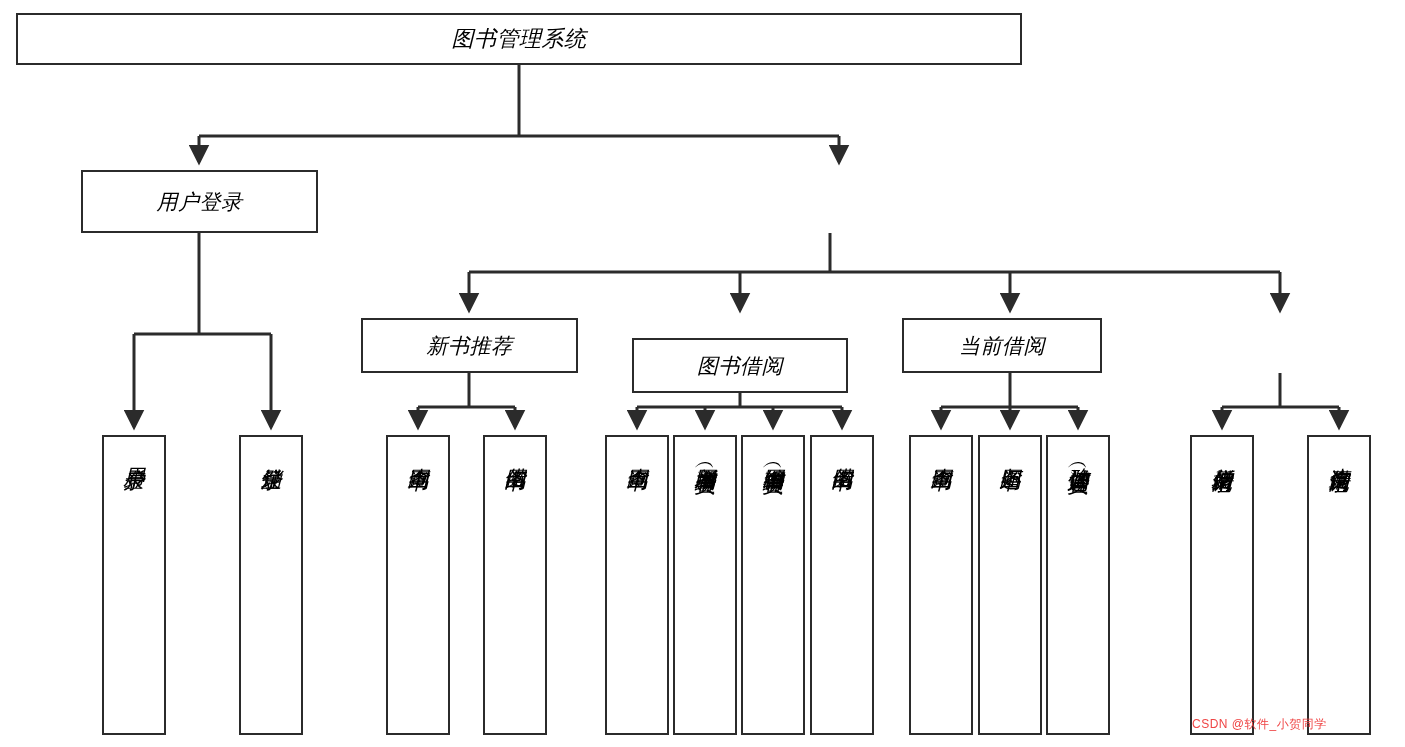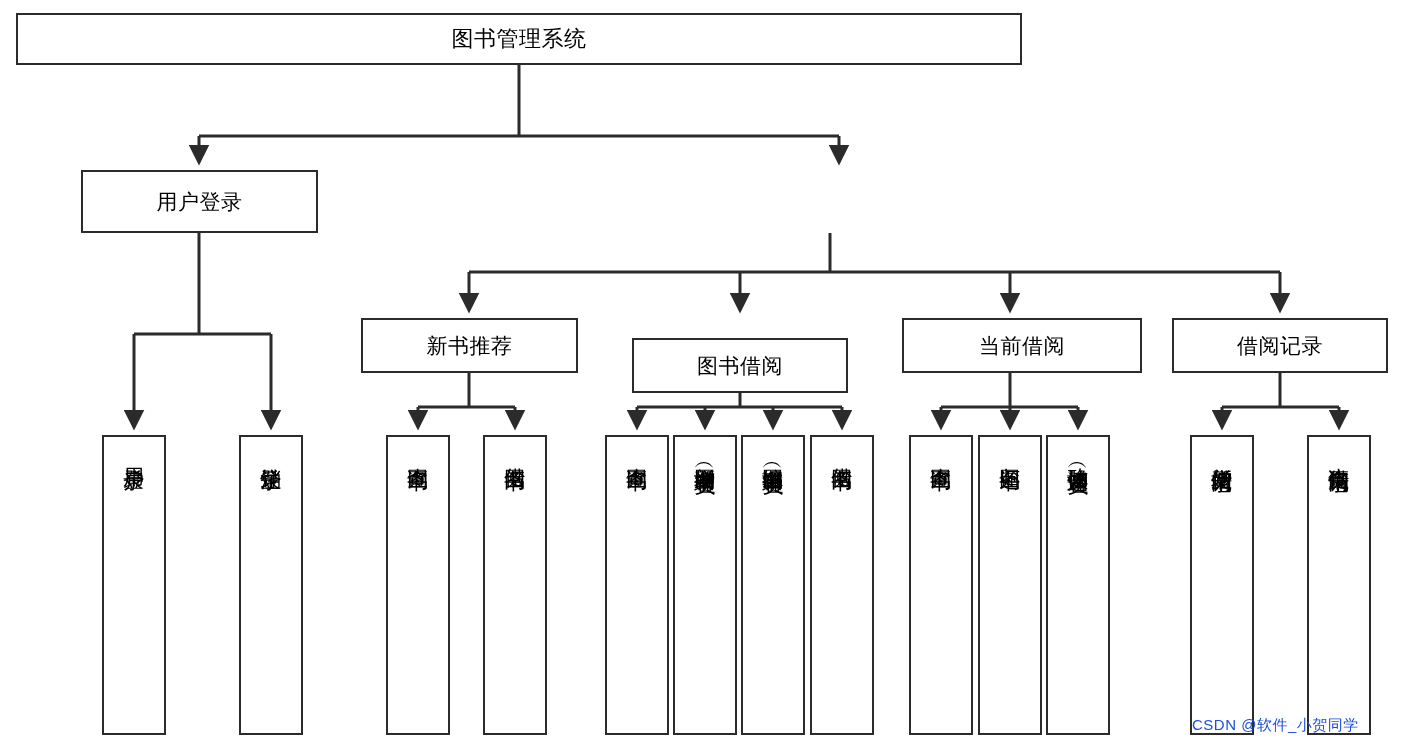--- a/index.html
+++ b/index.html
@@ -28,20 +28,21 @@
   }
   .node {
     position: absolute;
     box-sizing: border-box;
     border: 2.5px solid #2b2b2b;
     background: #ffffff;
     display: flex;
     align-items: center;
     justify-content: center;
     text-align: center;
+    font-style: italic;
   }
   .node .lbl {
     display: block;
     line-height: 1.1;
     letter-spacing: 0.5px;
   }
   
   .h-node .lbl {
     font-size: 21px;
     white-space: nowrap;
@@ -55,22 +56,22 @@
   .v-node .lbl {
     writing-mode: vertical-rl;
     text-orientation: upright;
     font-size: 21px;
     line-height: 1.12;
     letter-spacing: 1px;
     white-space: nowrap;
   }
   .watermark {
     position: absolute;
-    font-size: 15px;
-    color: #1d4ed8;
+    font-size: 12px;
+    color: #ef4444;
     white-space: nowrap;
     letter-spacing: 0.5px;
   }
 </style>
 </head>
 <body>
 
 <div id="canvas">
 
   <svg class="edges" viewBox="0 0 1405 747">
@@ -130,25 +131,22 @@
   <div class="node h-node" style="left:81px; top:170px; width:237px; height:63px;">
     <span class="lbl">用户登录</span>
   </div>
 
   <div class="node h-node" style="left:361px; top:318px; width:217px; height:55px;text-align:right;">
     <span class="lbl">新书推荐</span>
   </div>
   <div class="node h-node" style="left:632px; top:318px; width:216px; height:55px;margin-top:20px;">
     <span class="lbl">图书借阅</span>
   </div>
-  <div class="node h-node" style="left:902px; top:318px; width:240px; height:55px;">
+  <div class="node h-node" style="left:902px; top:318px; width:200px; height:55px;">
     <span class="lbl">当前借阅</span>
-  </div>
-  <div class="node h-node" style="left:1172px; top:318px; width:216px; height:55px;">
-    <span class="lbl">借阅记录</span>
   </div>
 
   <div class="node v-node" style="left:102px; top:435px; width:64px; height:300px;">
     <span class="lbl">用户登录</span>
   </div>
   <div class="node v-node" style="left:239px; top:435px; width:64px; height:300px;">
     <span class="lbl">注销登录</span>
   </div>
 
   <div class="node v-node" style="left:386px; top:435px; width:64px; height:300px;">

